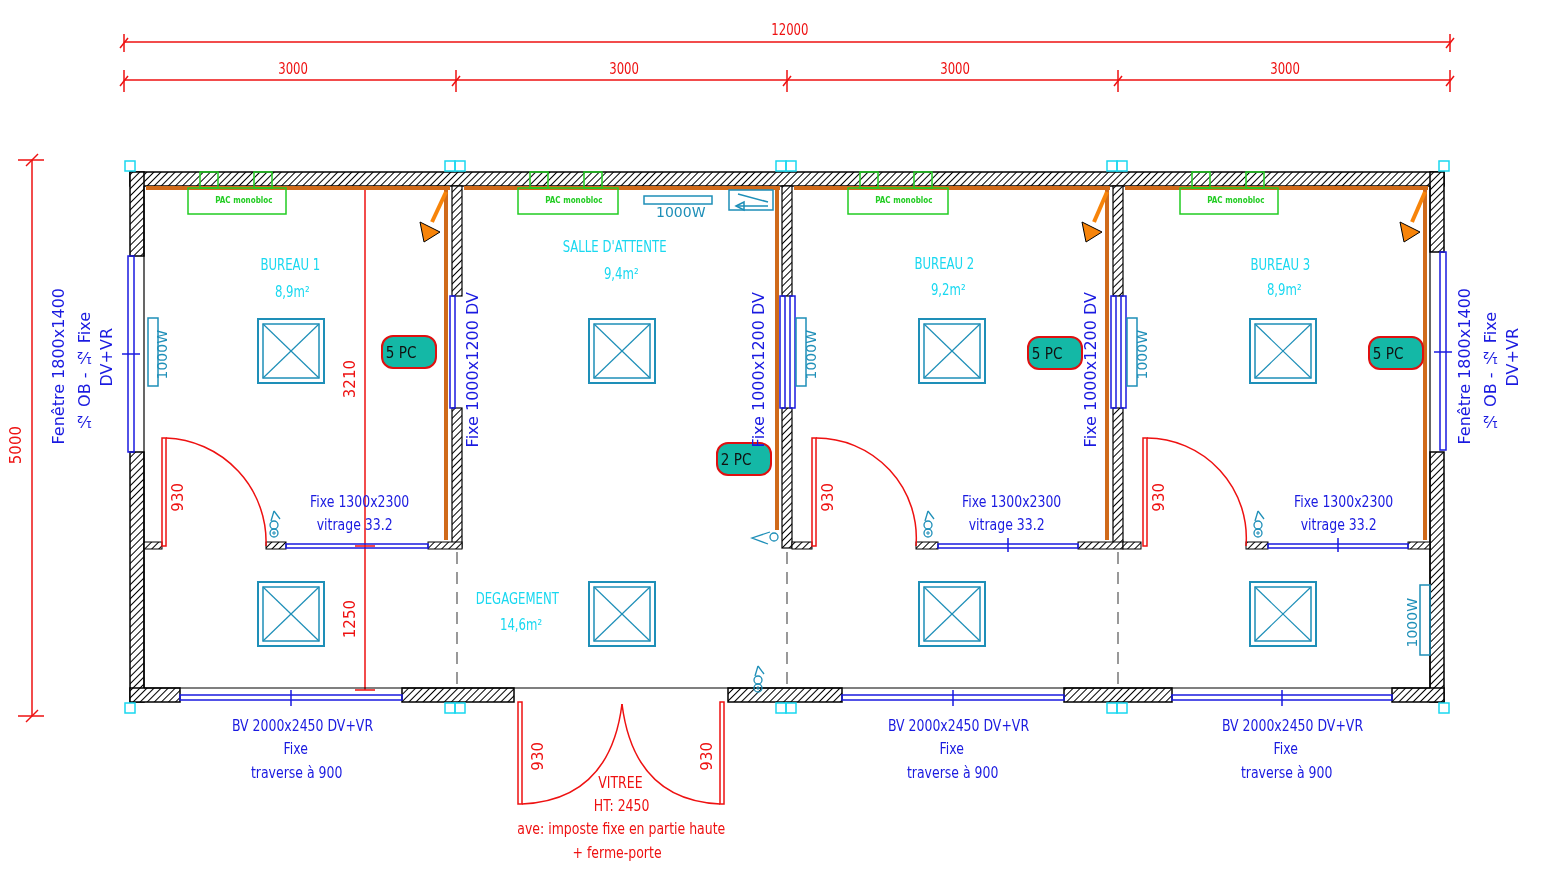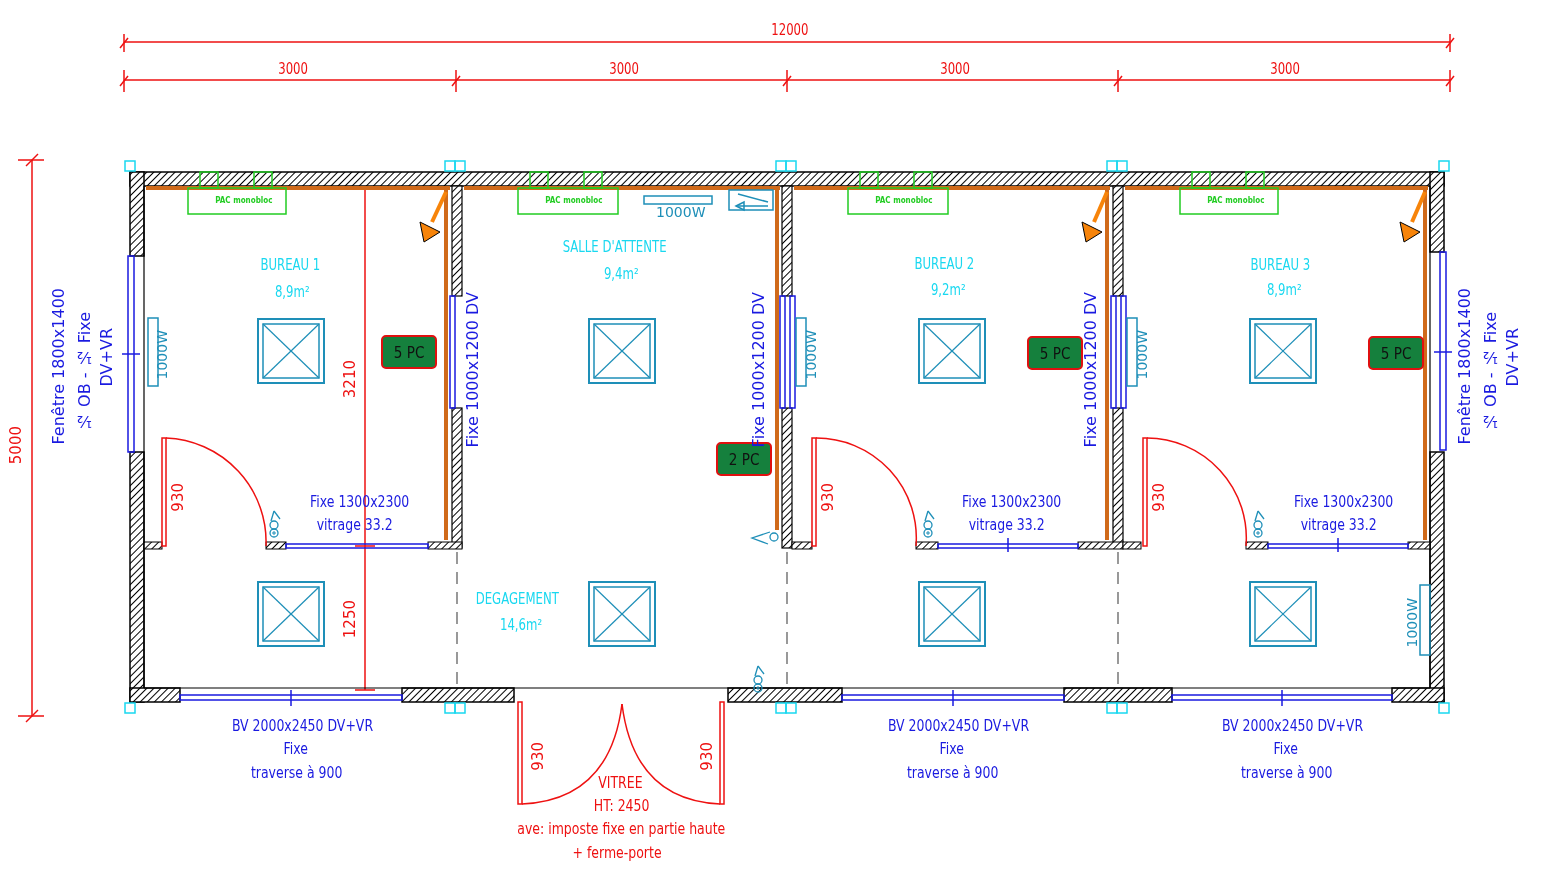--- a/index.html
+++ b/index.html
@@ -4,21 +4,21 @@
 <style>
   html, body { margin: 0; padding: 0; background: #ffffff; }
   body { width: 1548px; height: 876px; overflow: hidden; position: relative; font-family: "DejaVu Sans Mono", monospace; }
   #plan { position: absolute; left: 0; top: 0; width: 1548px; height: 876px; }
   .lbl { position: absolute; white-space: nowrap; font-family: "DejaVu Sans", sans-serif; transform-origin: center center; line-height: 1.15; text-align: center; }
   .room-name { color: #19d8f0; font-size: 15px; transform: scaleX(0.78); }
   .room-area { color: #19d8f0; font-size: 15px; transform: scaleX(0.78); }
   .win-lbl { color: #1a1ae0; font-size: 16px; transform: scaleX(0.78); }
   .red-lbl { color: #ee1111; font-size: 16px; transform: scaleX(0.78); }
   .dim-lbl { color: #ee1111; font-size: 15px; transform: scaleX(0.78); }
-  .pc-badge { position: absolute; background: #15803d; border: 2px solid #e01010; border-radius: 5px; color: #111; font-size: 16px; font-family: "DejaVu Sans", sans-serif; display: flex; align-items: center; justify-content: center; }
+  .pc-badge { position: absolute; background: #14b8a6; border: 2px solid #e01010; border-radius: 12px; color: #111; font-size: 16px; font-family: "DejaVu Sans", sans-serif; display: flex; align-items: center; justify-content: flex-start; }
   .pc-badge span { display: inline-block; transform: scaleX(0.85); }
   .pac-lbl { color: #22cc22; font-size: 9px; font-weight: bold; transform: scaleX(0.8); }
   .heater-lbl { color: #1e8fb8; font-size: 14px; font-family: "DejaVu Sans", sans-serif; text-align: center; }
   .vert { writing-mode: vertical-rl; transform: rotate(180deg); }
 </style>
 </head>
 <body>
 
 <svg id="plan" viewBox="0 0 1548 876" xmlns="http://www.w3.org/2000/svg">
   <defs>

